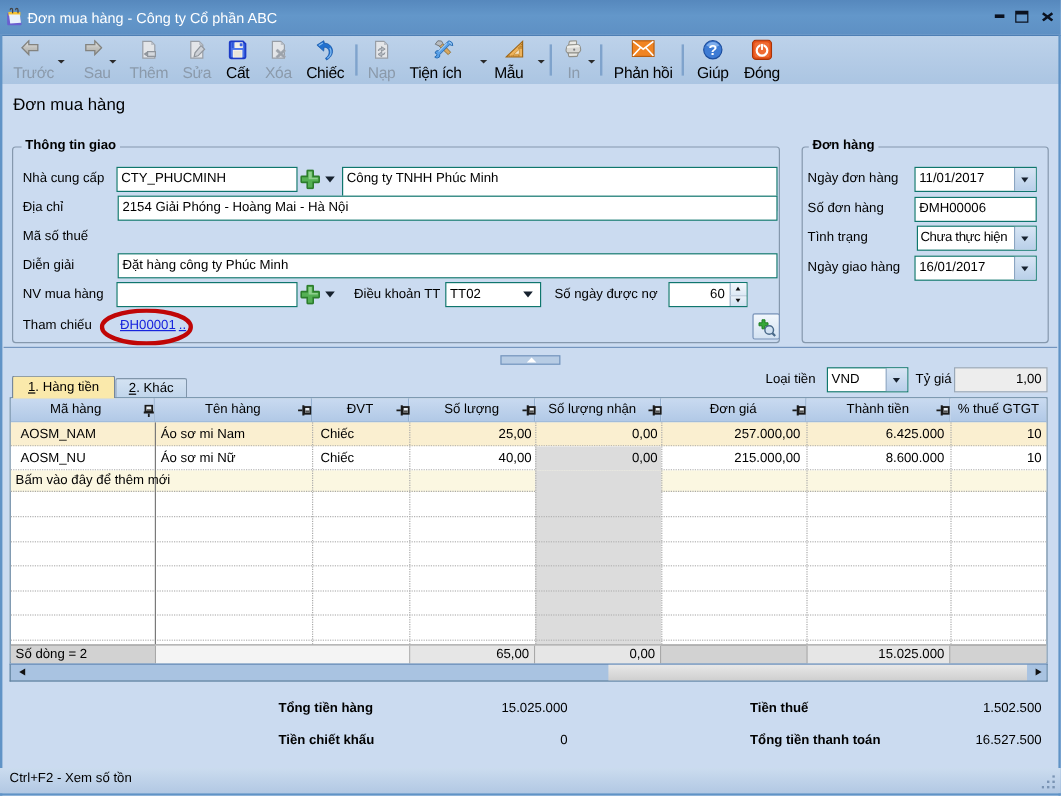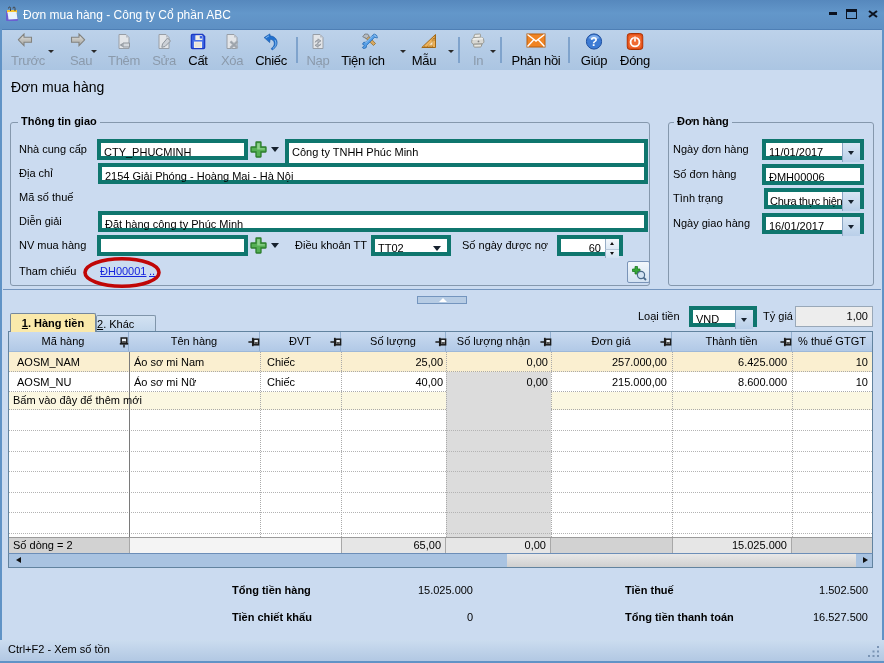--- a/index.html
+++ b/index.html
@@ -27,21 +27,21 @@
 .tbtn .tlabel { position:absolute; top:24px; width:100%; left:0; font-size:13px; letter-spacing:-0.3px; }
 .tlabel.dis { color:#8b9aab; }
 .tsep { position:absolute; top:8px; width:2px; height:26px; background:#7fa3cc; }
 .caret { position:absolute; width:0; height:0; border-left:3px solid transparent; border-right:3px solid transparent; border-top:3.5px solid #2a2a2a; }
 
 
 #heading { left:11px; top:79px; font-size:14px; font-weight:normal; }
 .groupbox { border:1px solid #8598ad; border-radius:3px; }
 .grouplabel { background:#cbdbf0; font-weight:bold; padding:0 3px; }
 .flabel { height:21px; line-height:21px; }
-.input { background:#fff; border:4px solid #0f766e; line-height:19px; padding:0 3px; }
+.input { background:#fff; border:1px solid #0f766e; line-height:19px; padding:0 3px; }
 .ddbtn { position:absolute; right:0; top:0; width:18px; height:19px; background:linear-gradient(#d7e5f4,#b9cfe9); border-left:1px solid #8aa5c2; }
 .ddbtn:after { content:""; position:absolute; left:5px; top:8px; width:0; height:0; border-left:3.5px solid transparent; border-right:3.5px solid transparent; border-top:4px solid #16212e; }
 
 
 .gh { position:absolute; top:0; height:20px; background:linear-gradient(#c9daf0,#b0c8e6); border-right:1px solid #94b0d0; text-align:center; line-height:19px; }
 .cell { position:absolute; height:20px; line-height:20px; white-space:nowrap; }
 .r { text-align:right; }
 
 
 .sum-label { font-weight:bold; }
@@ -303,22 +303,22 @@
     <div class="abs" style="left:21px;top:1px;width:0;height:0;border-left:4px solid transparent;border-right:4px solid transparent;border-bottom:4px solid #fff"></div>
   </div>
 
   <div class="abs flabel" style="left:638px;top:306px">Loại tiền</div>
   <div class="abs input" style="left:689px;top:306px;width:68px;height:21px">VND
     <div class="ddbtn"></div>
   </div>
   <div class="abs flabel" style="left:763px;top:306px">Tỷ giá</div>
   <div class="abs" style="left:795px;top:306px;width:78px;height:21px;background:#ededed;border:1px solid #99a8b8;text-align:right;line-height:19px;padding:0 4px">1,00</div>
 
-  <div class="abs" style="left:96px;top:315px;width:60px;height:17px;background:linear-gradient(#d3e2f2,#c0d5eb);border:1px solid #8095aa;border-bottom:none;border-radius:2px 2px 0 0;text-align:left;line-height:16px"><u>2</u>. Khác</div>
-  <div class="abs" style="left:10px;top:313px;width:86px;height:19px;background:#fae9ab;border:1px solid #75879c;border-bottom:none;border-radius:2px 2px 0 0;text-align:center;line-height:18px;font-weight:bold;z-index:5"><u>1</u>. Hàng tiền</div>
+  <div class="abs" style="left:96px;top:315px;width:60px;height:17px;background:linear-gradient(#d3e2f2,#c0d5eb);border:1px solid #8095aa;border-bottom:none;border-radius:2px 2px 0 0;text-align:center;line-height:16px"><u>2</u>. Khác</div>
+  <div class="abs" style="left:10px;top:313px;width:86px;height:19px;background:#fae9ab;border:1px solid #75879c;border-bottom:none;border-radius:2px 2px 0 0;text-align:center;line-height:18px;font-weight:normal;z-index:5"><u>1</u>. Hàng tiền</div>
 
   <div class="abs" style="left:8px;top:331px;width:865px;height:222px;background:#fff;border:1px solid #62839f">
 
     <div class="gh" style="left:120px;width:131px">Tên hàng</div>
     <div class="gh" style="left:0;width:120px;padding-right:11px">Mã hàng</div>
     <div class="gh" style="left:251px;width:81px">ĐVT</div>
     <div class="gh" style="left:332px;width:105px">Số lượng</div>
     <div class="gh" style="left:437px;width:105px;padding-right:9px">Số lượng nhận</div>
     <div class="gh" style="left:663px;width:120px">Thành tiền</div>
     <div class="gh" style="left:542px;width:121px">Đơn giá</div>

